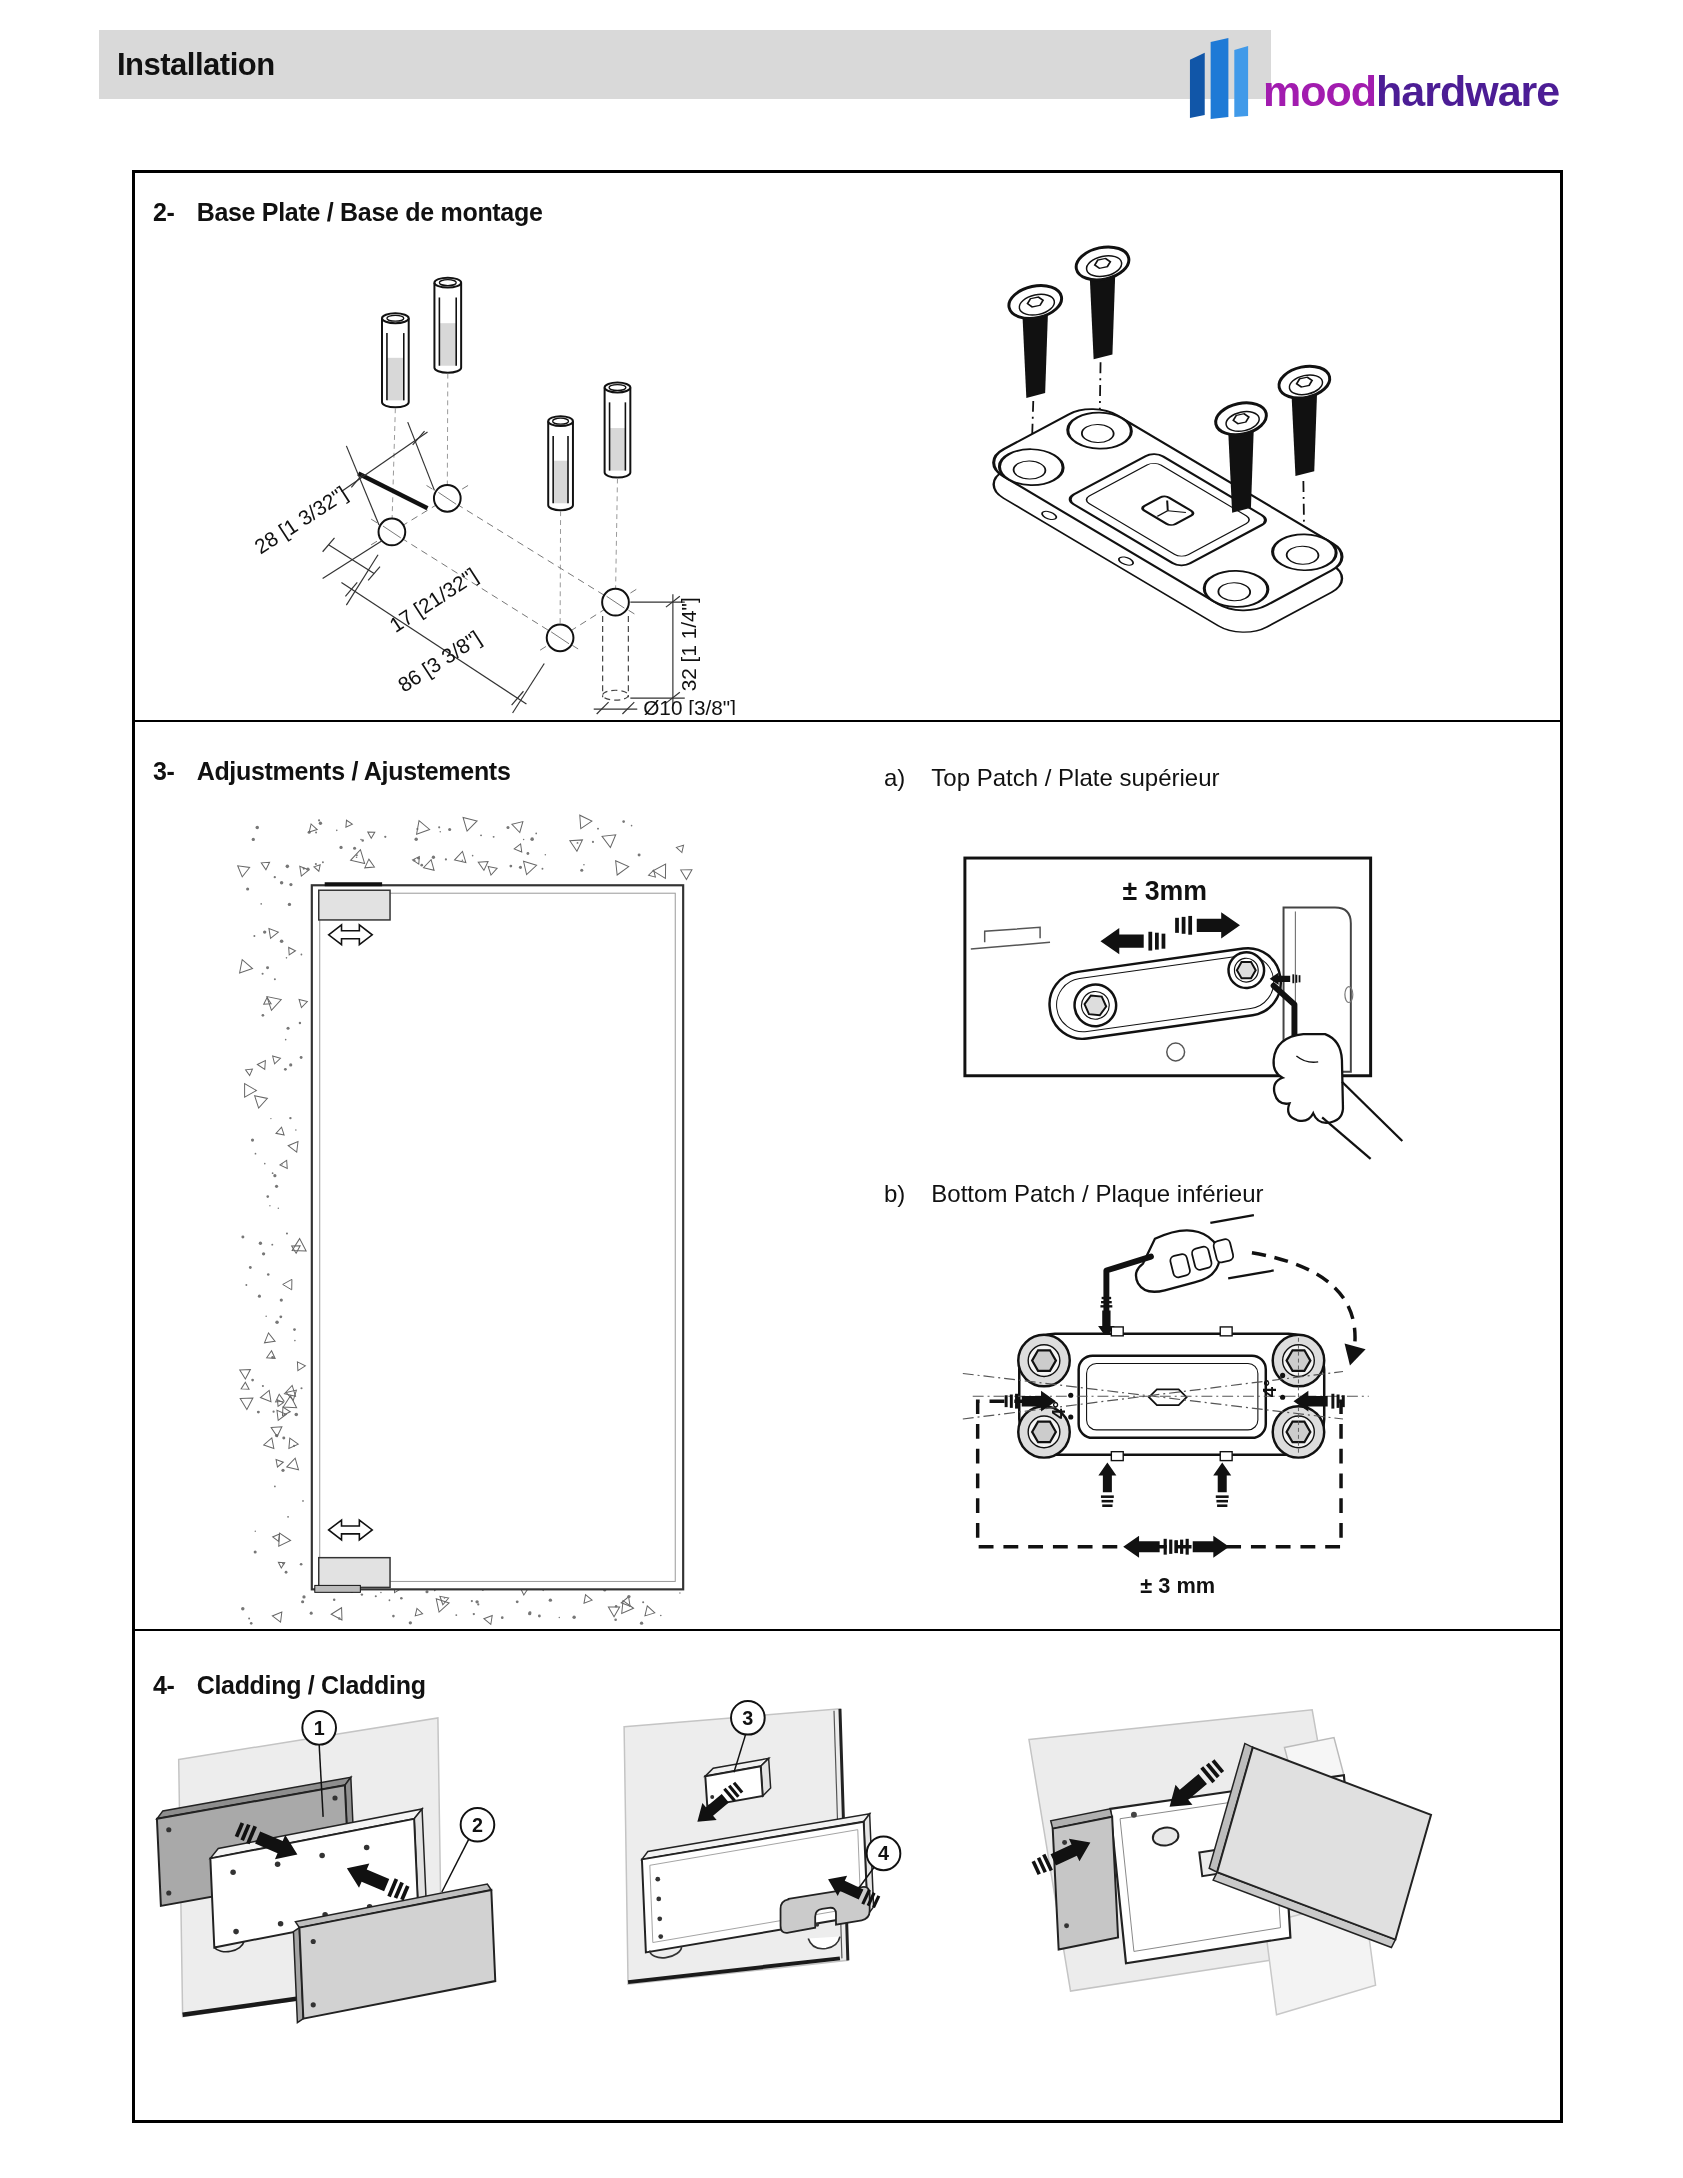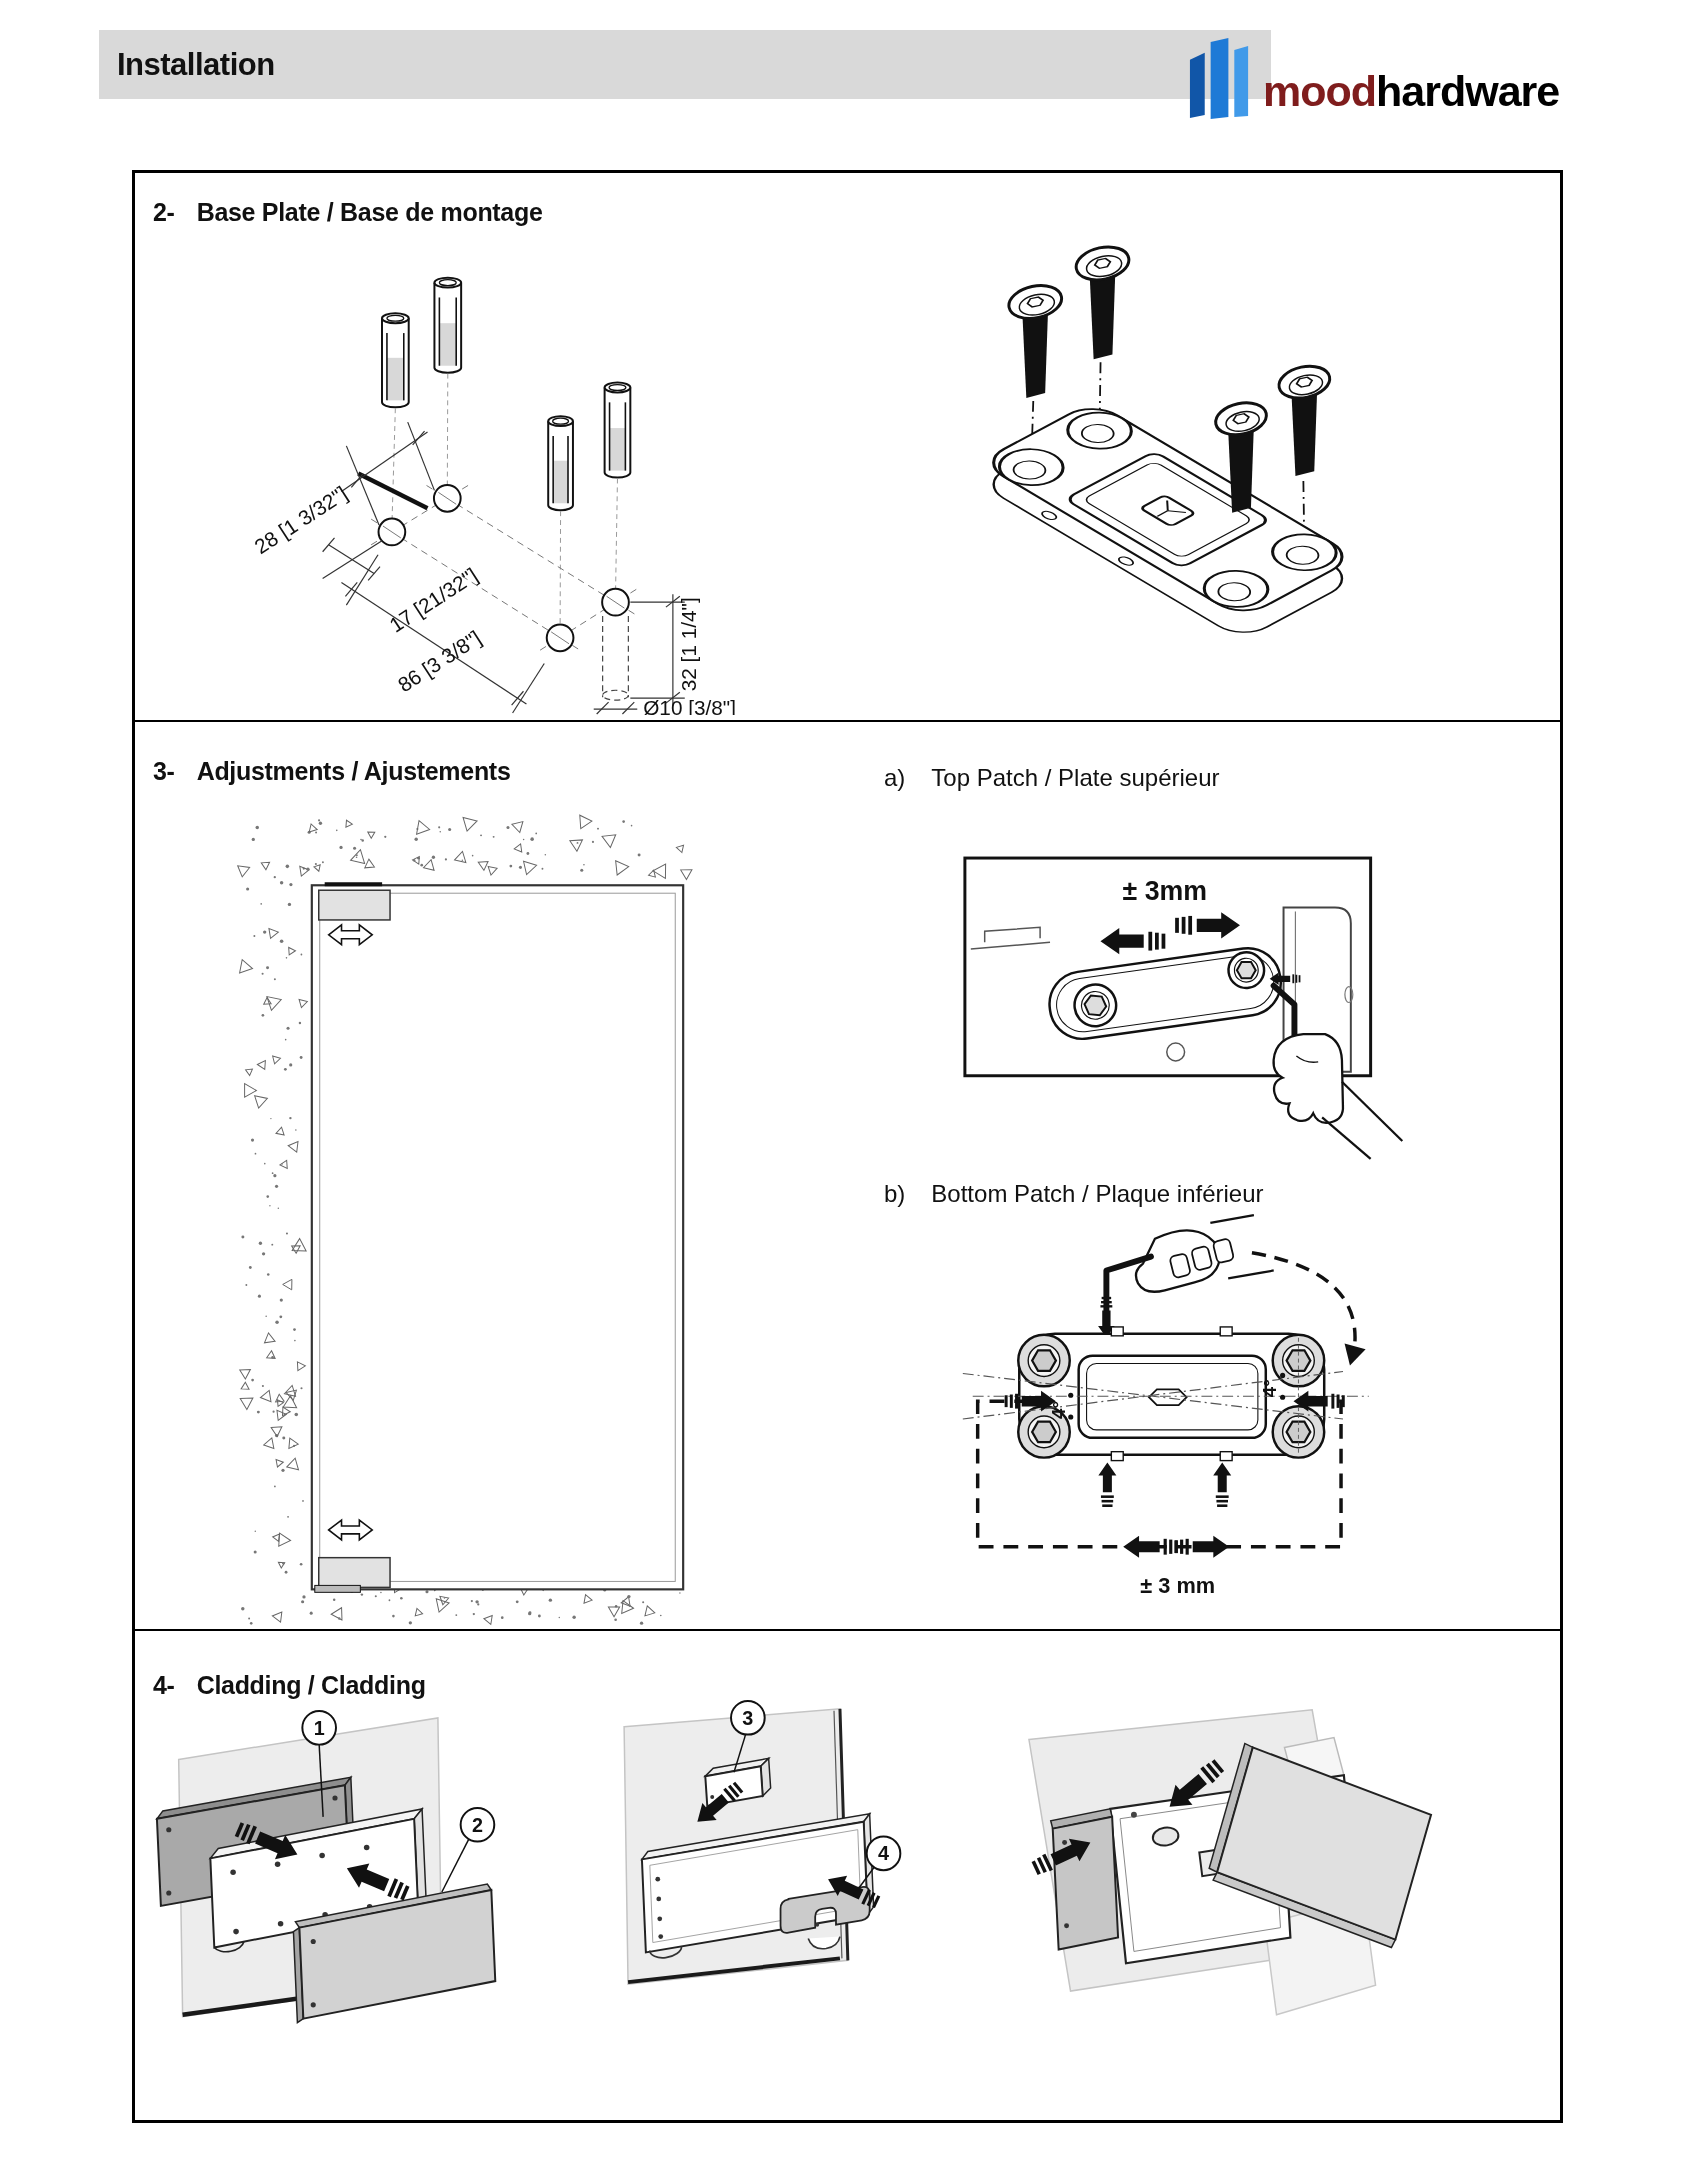--- a/index.html
+++ b/index.html
@@ -4,22 +4,22 @@
 <style>
   html,body{margin:0;padding:0;background:#fff;}
   .page{position:relative;width:1683px;height:2178px;background:#fff;overflow:hidden;
         font-family:"Liberation Sans", sans-serif;color:#111;}
   .abs{position:absolute;}
   .headerbar{left:99px;top:30px;width:1172px;height:69px;background:#d9d9d9;
              display:flex;align-items:center;}
   .headerbar .t{font-size:31px;font-weight:bold;padding-left:18px;letter-spacing:-0.5px;}
   .logo{left:1186px;top:40px;width:455px;height:79px;display:flex;align-items:flex-end;}
   .logo .words{font-size:43px;letter-spacing:-1px;line-height:1;margin-left:8px;padding-bottom:6px;}
-  .logo .w1{color:#7f1d1d;font-weight:800;}
-  .logo .w2{color:#000000;font-weight:700;}
+  .logo .w1{color:#a21caf;font-weight:800;}
+  .logo .w2{color:#4c1d95;font-weight:700;}
   .contentbox{left:132px;top:170px;width:1431px;height:1953px;border:3px solid #000;box-sizing:border-box;}
   .divider{left:132px;width:1431px;height:0;border-top:2.5px solid #000;}
   .h-sec{display:flex;gap:22px;font-size:25px;font-weight:bold;letter-spacing:-0.3px;}
   .h-sub{display:flex;gap:26px;font-size:24px;font-weight:normal;}
   svg text{font-family:"Liberation Sans", sans-serif;}
   .dimtxt{font-size:21px;fill:#111;}
   .boldtxt{font-weight:bold;fill:#111;}
 </style>
 </head>
 <body>

